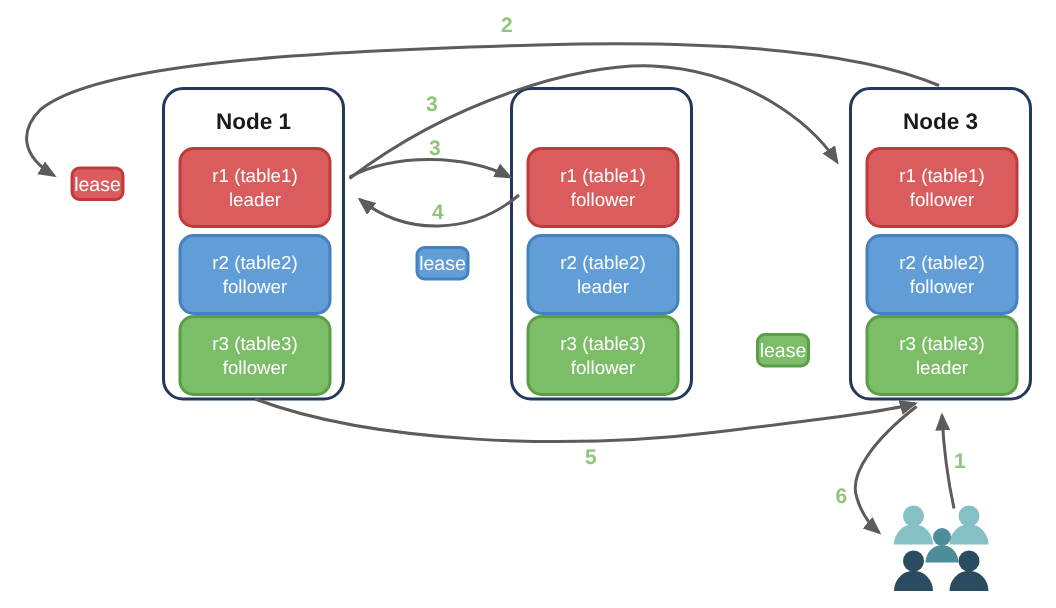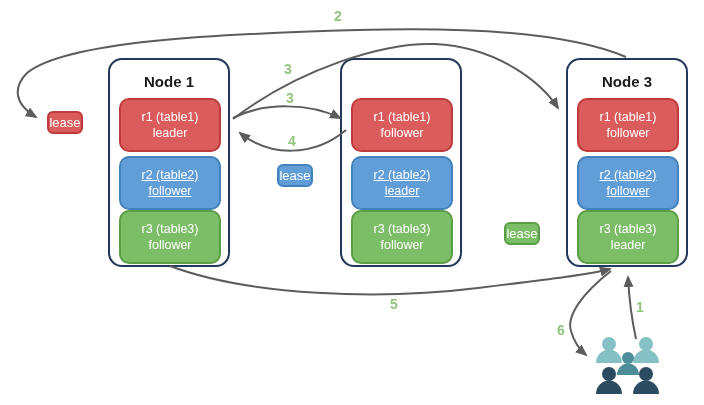--- a/index.html
+++ b/index.html
@@ -16,21 +16,21 @@
   .node-title{
     margin-top:13px;text-align:center;font-weight:bold;font-size:15px;
     color:var(--title-text);
   }
   .replica{
     position:absolute;left:9px;width:102px;height:54px;box-sizing:border-box;
     border-radius:10px;border:2px solid;color:#fff;font-size:12.5px;line-height:1.3;
     display:flex;flex-direction:column;align-items:center;justify-content:center;text-align:center;
   }
   .r-red{background:var(--red-fill);border-color:var(--red-border);}
-  .r-blue{background:var(--blue-fill);border-color:var(--blue-border);text-decoration:underline;}
+  .r-blue{background:var(--blue-fill);border-color:var(--blue-border);}
   .r-green{background:var(--green-fill);border-color:var(--green-border);}
   .rep1{top:38px;}.rep2{top:96px;}.rep3{top:150px;text-align:right;}
   
   .lease{
     position:absolute;width:36px;height:23px;box-sizing:border-box;border-radius:6px;
     border:2px solid;color:#fff;font-size:13px;display:flex;align-items:center;justify-content:center;
     z-index:6;
   }
   .l-red{background:var(--red-fill);border-color:var(--red-border);}
   .l-blue{background:var(--blue-fill);border-color:var(--blue-border);}

